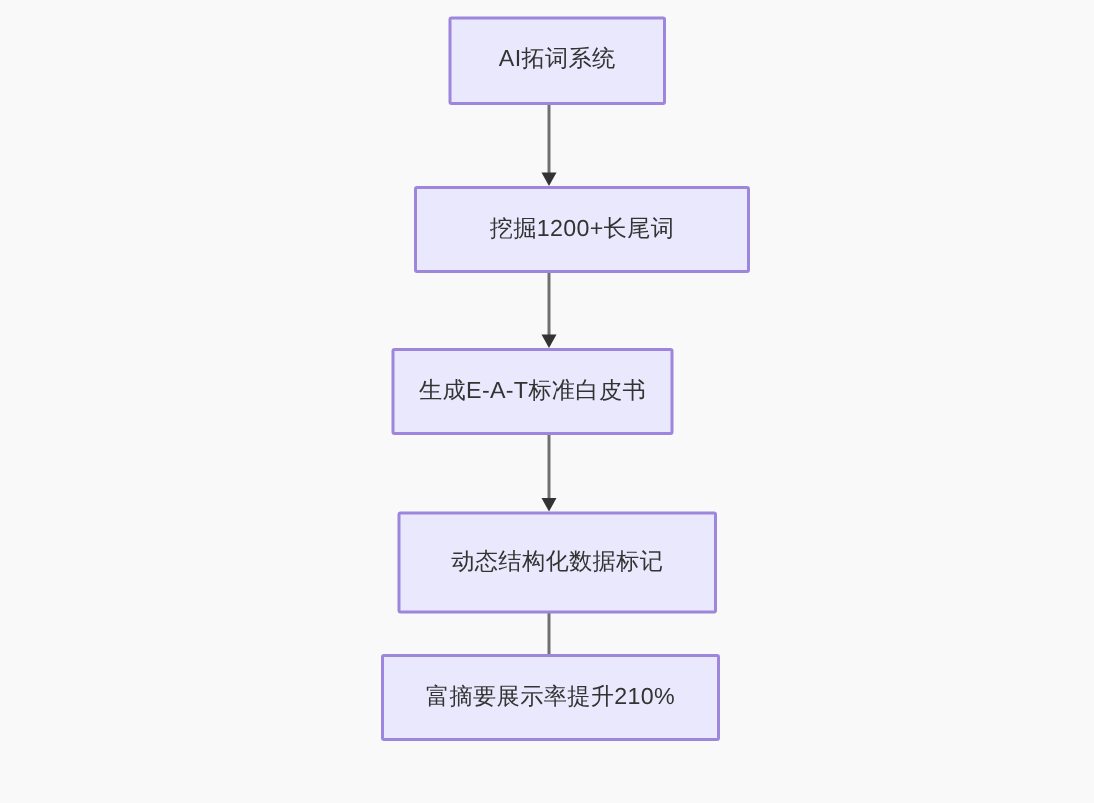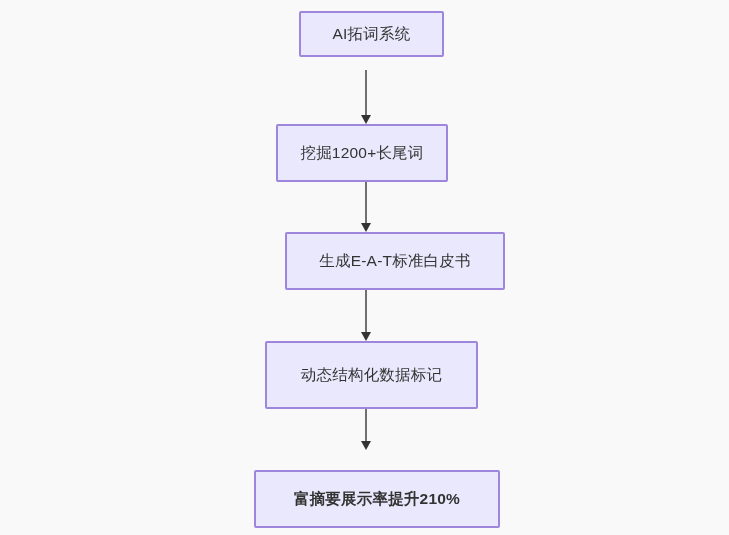--- a/index.html
+++ b/index.html
@@ -73,30 +73,30 @@
         <line class="edge-line" x1="7" y1="0" x2="7" y2="43"></line>
         <polygon class="edge-head" points="2,42 12,42 7,51"></polygon>
       </svg>
       <svg class="edge" width="14" height="51" style="left: 359px; top: 399px;">
         <line class="edge-line" x1="7" y1="0" x2="7" y2="43"></line>
         <polygon class="edge-head" points="2,42 12,42 7,51"></polygon>
       </svg>
     </div>
 
   <div id="nodes-layer">
-      <div class="node-box" style="left: 299px; top: 11px; width: 145px; height: 46px;">
+      <div class="node-box" style="left: 299px; top: 11px; width: 145px; height: 59px;">
         <span class="node-label">AI拓词系统</span>
       </div>
-      <div class="node-box" style="left: 276px; top: 124px; width: 172px; height: 58px;">
+      <div class="node-box" style="left: 276px; top: 124px; width: 224px; height: 58px;">
         <span class="node-label">挖掘1200+长尾词</span>
       </div>
-      <div class="node-box" style="left: 261px; top: 232px; width: 220px; height: 58px; margin-left: 24px;">
+      <div class="node-box" style="left: 261px; top: 232px; width: 188px; height: 58px;">
         <span class="node-label">生成E-A-T标准白皮书</span>
       </div>
       <div class="node-box" style="left: 265px; top: 341px; width: 213px; height: 68px;">
         <span class="node-label">动态结构化数据标记</span>
       </div>
-      <div class="node-box" style="left: 254px; top: 470px; width: 246px; height: 58px; font-weight: bold;">
+      <div class="node-box" style="left: 254px; top: 436px; width: 226px; height: 58px;">
         <span class="node-label">富摘要展示率提升210%</span>
       </div>
     </div>
 
 </div>
 
 </body></html>

